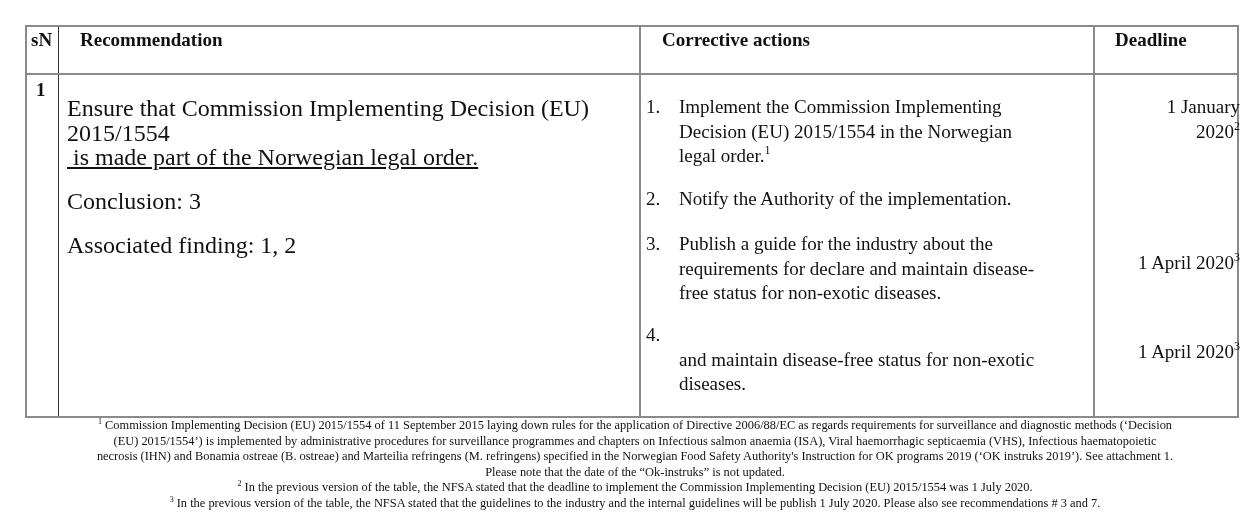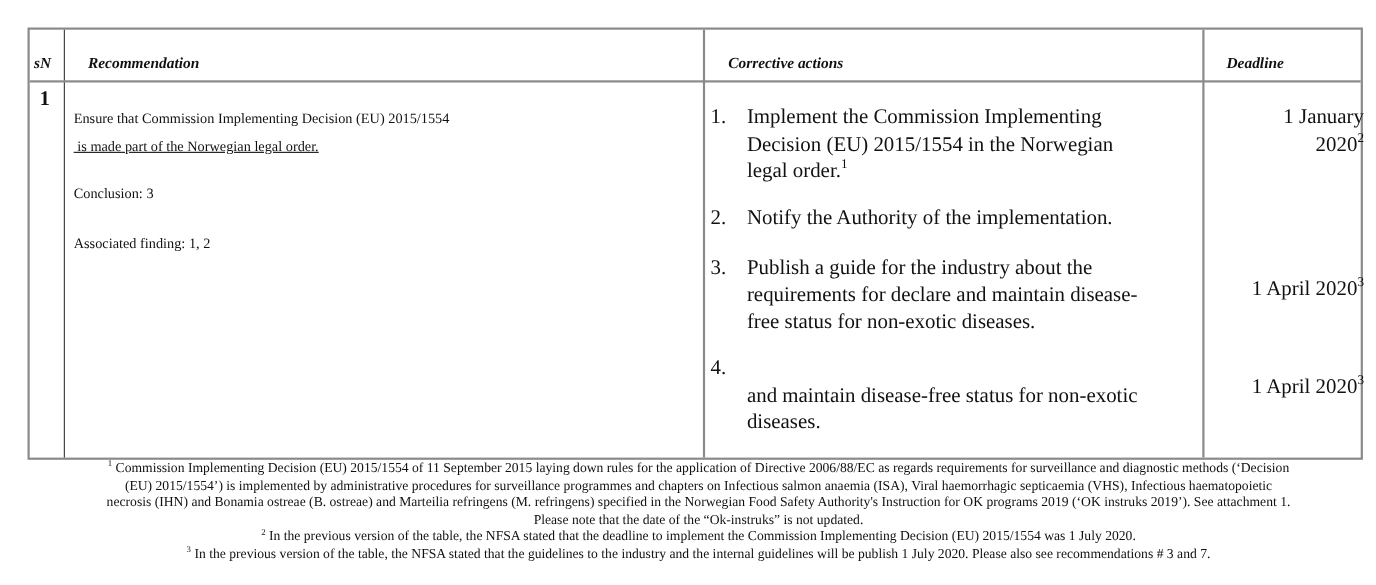--- a/index.html
+++ b/index.html
@@ -36,28 +36,27 @@
       position: absolute;
       left: 0;
       right: 0;
       top: 46px;
       height: 0;
       border-top: 2px solid #8a8a8a;
     }
     .th {
       position: absolute;
       font-weight: bold;
-      font-size: 14px;
-      top: 21px;
+      font-size: 19px;
+      top: 2px;
       line-height: 22px;
-      font-style: italic;
     }
     .cell-text {
       position: absolute;
-      font-size: 13px;
+      font-size: 24px;
       line-height: 24.5px;
     }
     .sn-val {
       position: absolute;
       left: 9px;
       top: 52px;
       font-size: 19px;
       font-weight: bold;
     }
     .rec-block {

